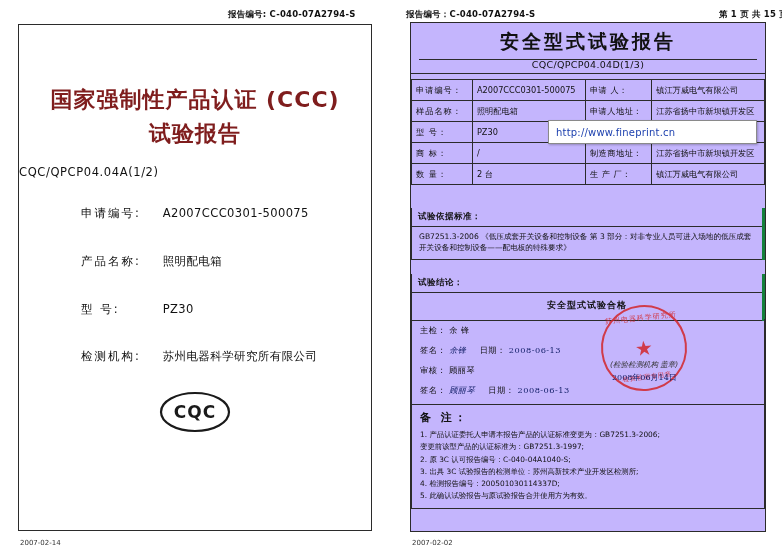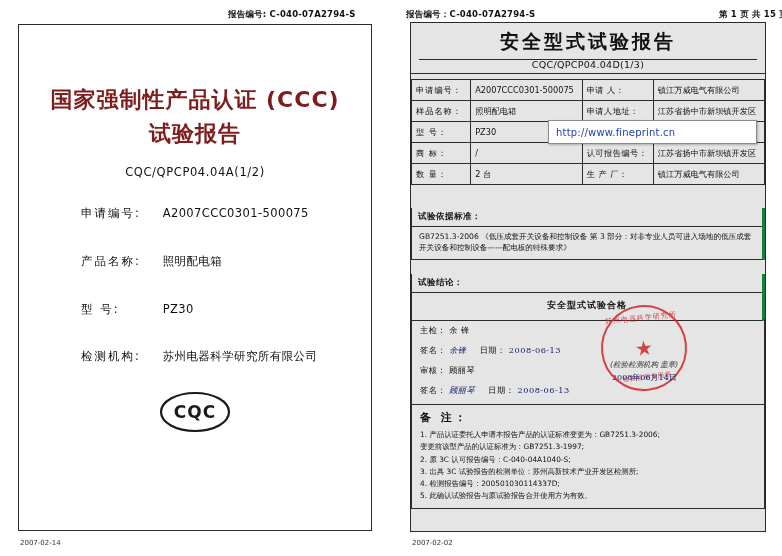--- a/index.html
+++ b/index.html
@@ -44,21 +44,20 @@
     position:absolute;left:0;right:0;top:58px;
     text-align:center;
     font-size:22px;
     font-weight:bold;
     letter-spacing:1px;
     line-height:1.55;
     color:#7f1d1d;
   }
   .l-sub{
     position:absolute;left:0;right:0;top:140px;
-    text-align:center;
     font-size:11.5px;
     letter-spacing:.6px;
   }
   .l-fields{
     position:absolute;left:62px;top:182px;right:24px;
     font-size:11.5px;
     line-height:1.2;
   }
   .l-fields .row{margin-bottom:34px;white-space:nowrap;}
   .l-fields .lab{display:inline-block;min-width:78px;letter-spacing:2px;}
@@ -72,21 +71,21 @@
   }
   .cqc svg{display:block;}
   .left .footdate{left:20px;}
 
   
   .right .frame{
     position:absolute;
     left:18px;top:22px;
     width:354px;height:508px;
     border:1px solid #2b2b2b;
-    background:#e5e5e5;
+    background:#c4b5fd;
   }
   .r-top-l{left:406px;top:9px;}
   .r-top-r{left:690px;top:9px;}
 
   .r-title{
     position:absolute;left:8px;right:8px;top:6px;
     text-align:center;
     font-size:19px;
     font-weight:bold;
     letter-spacing:3px;
@@ -296,21 +295,21 @@
       </tr>
       <tr>
         <td class="k">型    号：</td>
         <td class="v">PZ30</td>
         <td class="k2">制造商：</td>
         <td class="v2">镇江万威电气有限公司</td>
       </tr>
       <tr>
         <td class="k">商    标：</td>
         <td class="v">/</td>
-        <td class="k2">认可报告编号：</td>
+        <td class="k2">制造商地址：</td>
         <td class="v2">江苏省扬中市新坝镇开发区</td>
       </tr>
       <tr>
         <td class="k">数    量：</td>
         <td class="v">2 台</td>
         <td class="k2">生 产 厂：</td>
         <td class="v2">镇江万威电气有限公司</td>
       </tr>
     </tbody>
       </table>

